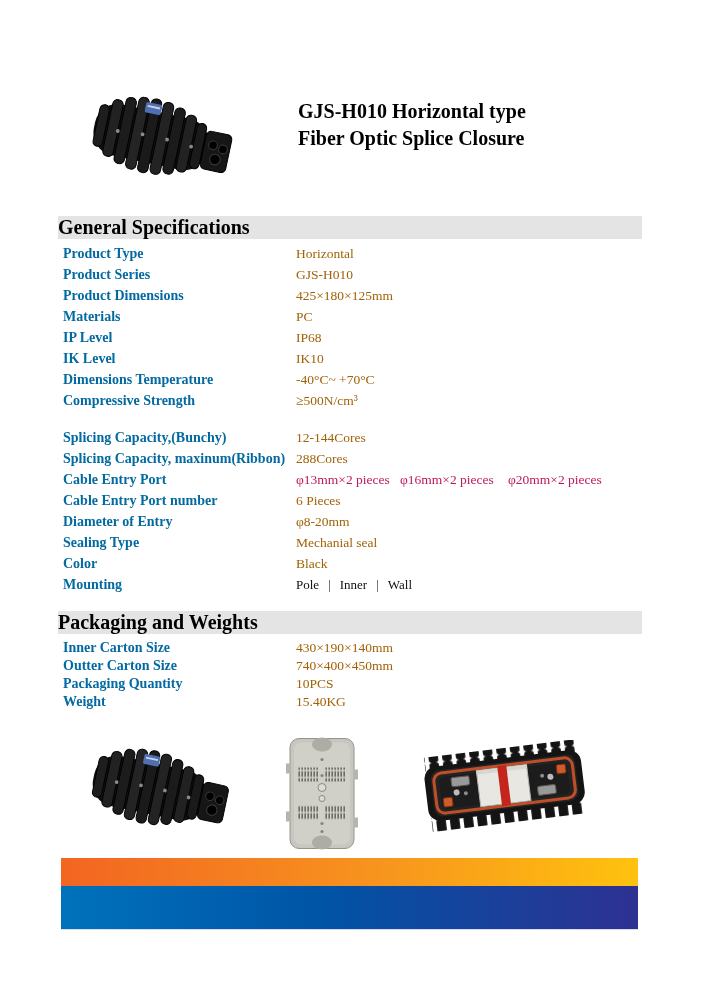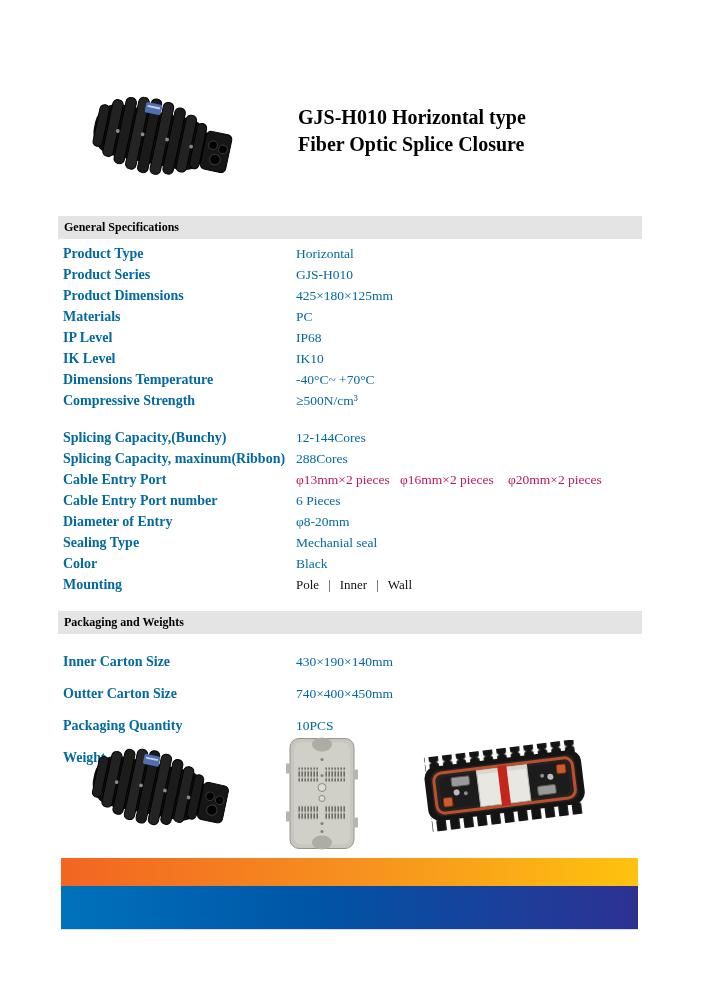--- a/index.html
+++ b/index.html
@@ -2,36 +2,36 @@
 <html><head>
 <meta charset="utf-8">
 <style>
   html,body{margin:0;padding:0;background:#ffffff;}
   .page{
     position:relative;width:707px;height:999px;background:#fff;overflow:hidden;
     font-family:"Liberation Serif","DejaVu Serif",serif;color:#1a1a1a;
   }
   .abs{position:absolute;}
   
-  .title-block{left:298px;top:104px;width:360px;}
+  .title-block{left:298px;top:98px;width:360px;}
   .title-line{font-size:20px;font-weight:bold;line-height:27px;color:#000;}
   
   .band{left:58px;width:584px;height:23px;background:#e4e4e4;}
-  .band .band-text{font-size:12px;font-weight:bold;line-height:23px;padding-left:6px;color:#000;display:block;}
+  .band .band-text{font-size:20px;font-weight:bold;line-height:23px;padding-left:0;color:#000;display:block;}
   .band1{top:216px;}
   .band2{top:611px;}
   
   .rows{left:58px;width:600px;}
   .g1{top:243px;}
   .g2{top:427px;}
   .g3{top:639px;}
   .row{display:flex;align-items:center;height:21px;padding-left:5px;}
-  .g3 .row{height:18px;margin-top:14px;}
+  .g3 .row{height:18px;}
   .lbl{flex:0 0 233px;font-weight:bold;font-size:14px;white-space:nowrap;color:#0369a1;}
-  .val{font-size:13.5px;white-space:nowrap;color:#0369a1;}
+  .val{font-size:13.5px;white-space:nowrap;color:#a16207;}
   .val-group{display:flex;font-size:13.5px;white-space:nowrap;color:#be185d;}
   .val-group .v1{display:inline-block;width:104px;}
   .val-group .v2{display:inline-block;width:108px;}
   .mounting{display:flex;align-items:center;font-size:13px;color:#111;}
   .mounting .sep{margin:0 9px;color:#333;}
   
   .img-hero{left:84px;top:90px;width:156px;height:100px;}
   .img-b1{left:84px;top:742px;width:152px;height:98px;}
   .img-b2{left:286px;top:735px;width:72px;height:117px;}
   .img-b3{left:418px;top:740px;width:174px;height:97px;}

